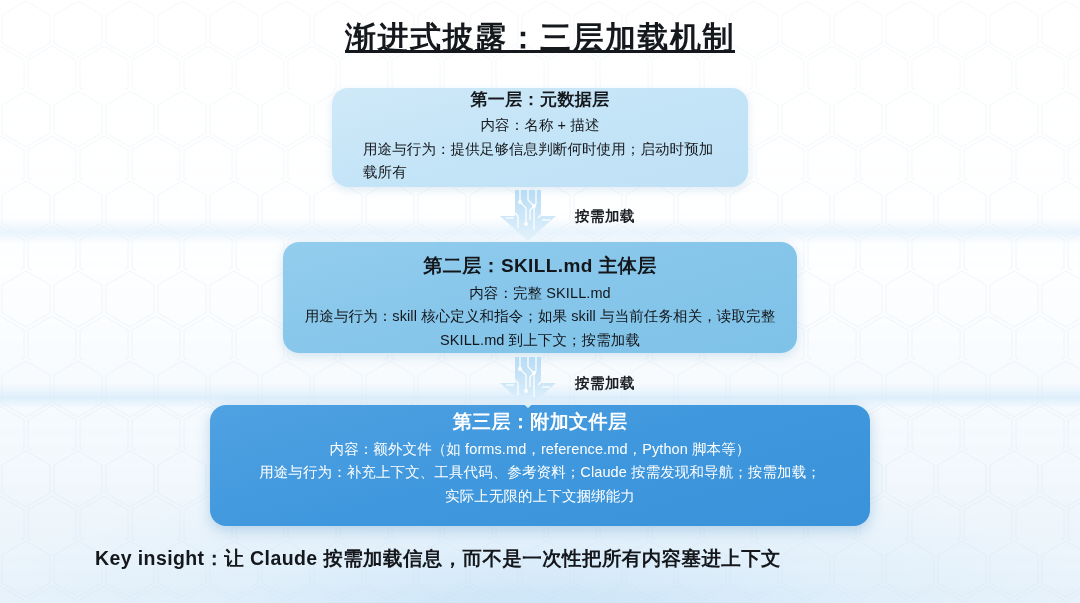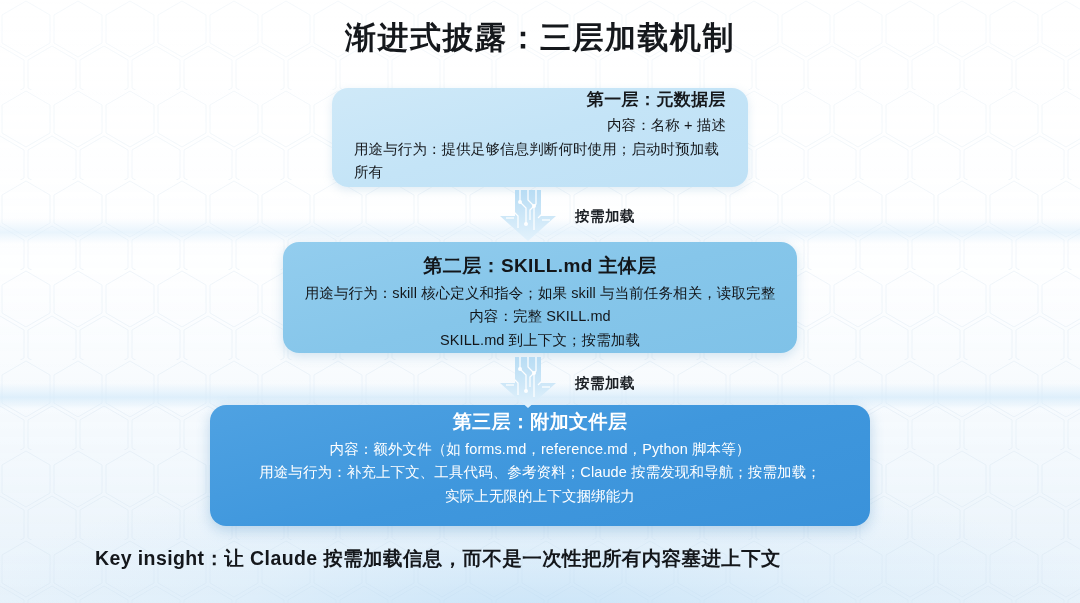--- a/index.html
+++ b/index.html
@@ -46,20 +46,21 @@
   
   .title {
     position:absolute;
     top:17px; left:0; width:1080px;
     text-align:center;
     font-size:31px;
     font-weight:700;
     letter-spacing:1.5px;
     color:#15181c;
     z-index:6;
+    text-decoration:underline;
   }
 
   
   .layer {
     position:absolute;
     border-radius:16px;
     z-index:5;
     display:flex;
     flex-direction:column;
     align-items:center;
@@ -74,22 +75,22 @@
   .layer .lline {
     line-height:1.62;
     letter-spacing:0.1px;
   }
 
   #layer1 {
     left:332px; top:88px; width:416px; height:99px;
     background: linear-gradient(165deg, #cfe9f8 0%, #c4e4f7 48%, #bfe1f6 100%);
     box-shadow: 0 3px 10px rgba(120,170,205,0.22);
     color:#16191d;
-    align-items:flex-end;
-    padding:8px 22px 10px;
+    align-items:center;
+    padding:8px 31px 10px;
   }
   #layer1 .lname { font-size:17px; text-align:center; }
   #layer1 .lline { font-size:14.5px; text-align:left; }
 
   #layer2 {
     left:283px; top:242px; width:514px; height:111px;
     background: linear-gradient(165deg, #93cdee 0%, #86c6ea 50%, #7fc2e8 100%);
     box-shadow: 0 3px 12px rgba(100,160,200,0.28);
     color:#13161a;
     padding:21px 18px 11px;
@@ -202,22 +203,22 @@
         <circle cx="46" cy="22" r="1.8"></circle>
         <rect x="6" y="6" width="4" height="7" rx="1.4"></rect>
         <rect x="49" y="9" width="4" height="7" rx="1.4"></rect>
       </g>
     </svg>
     <div class="conn-label">按需加载</div>
   </div>
 
   <div class="layer" id="layer2">
     <div class="lname">第二层：SKILL.md 主体层</div>
+    <div class="lline">内容：完整 SKILL.md</div>
     <div class="lline">用途与行为：skill 核心定义和指令；如果 skill 与当前任务相关，读取完整</div>
-    <div class="lline">内容：完整 SKILL.md</div>
     <div class="lline">SKILL.md 到上下文；按需加载</div>
   </div>
 
   <div class="connector" id="conn2">
     <svg class="arrow-svg" width="60" height="52" viewBox="0 0 60 52" aria-hidden="true">
       <defs>
         <clipPath id="aclip2">
           <path d="M17 0 L43 0 L43 26 L58 26 L30 51 L2 26 L17 26 Z"></path>
         </clipPath>
       </defs>

